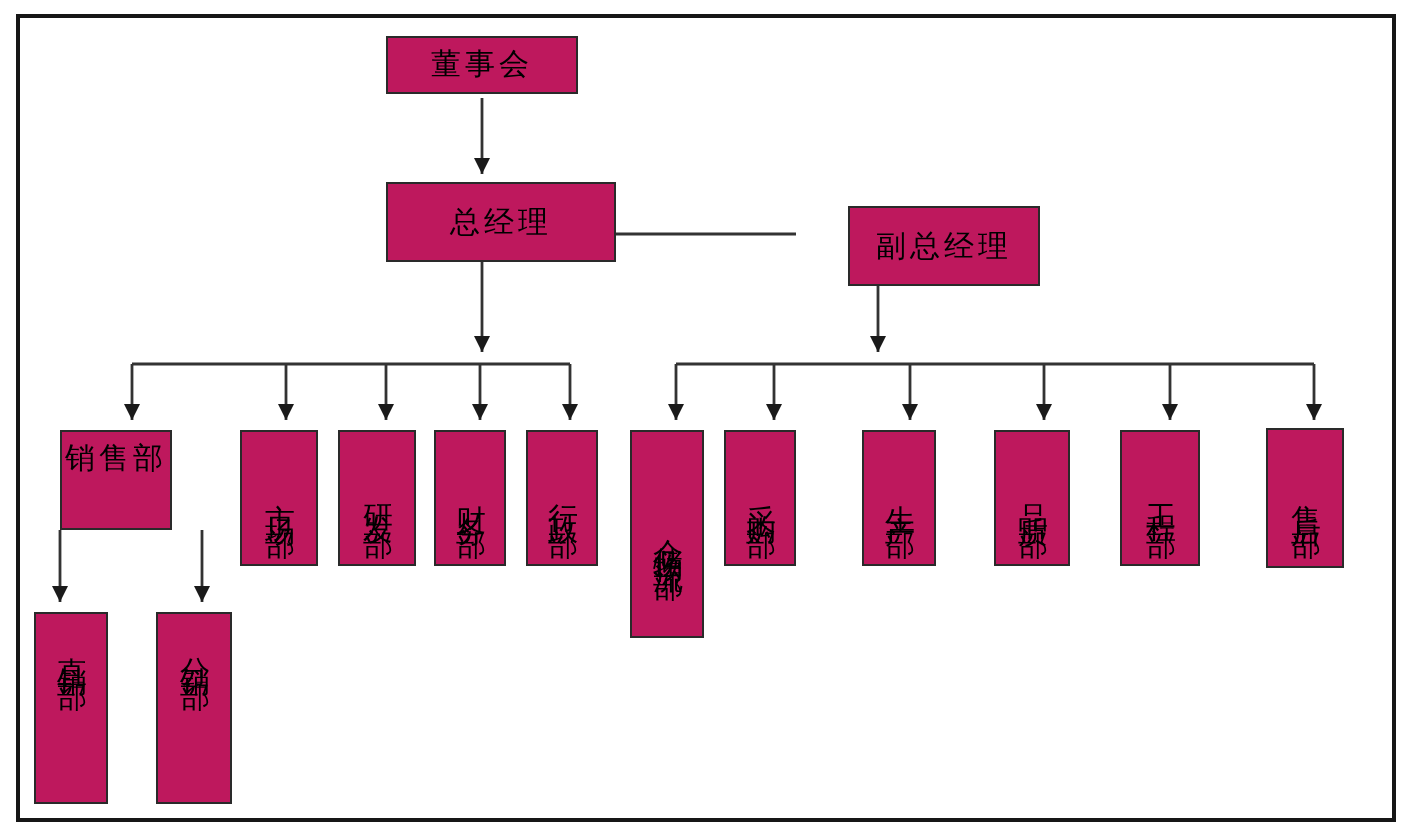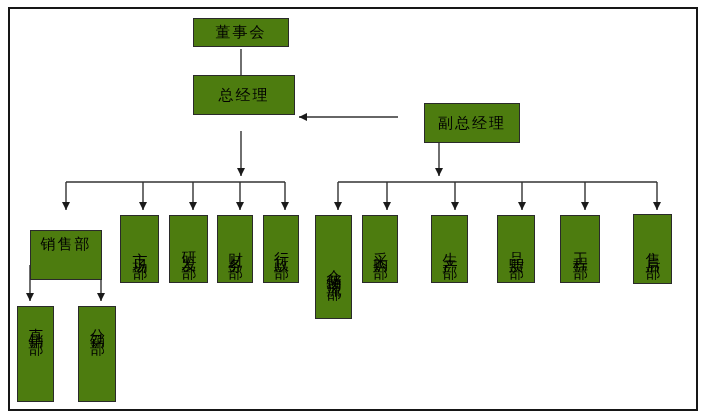--- a/index.html
+++ b/index.html
@@ -13,21 +13,21 @@
   }
   .canvas { position:absolute; left:0; top:0; width:704px; height:417px; }
   .frame {
     position:absolute; left:8px; top:7px; width:690px; height:404px;
     border:2px solid #161616;
   }
   svg.wires { position:absolute; left:0; top:0; width:704px; height:417px; }
   .node {
     position:absolute;
     border:1px solid #2a2a2a;
-    background:#4d7c0f;
+    background:#be185d;
     font-size:15px;
     line-height:1;
     display:flex;
     align-items:center;
     justify-content:center;
     letter-spacing:2px;
     white-space:nowrap;
   }
   
   .node.vert {
@@ -86,25 +86,25 @@
 
       <g>
         <path d="M30,265 L30,301" marker-end="url(#arr)"></path>
         <path d="M101,265 L101,301" marker-end="url(#arr)"></path>
       </g>
     </g>
   </svg>
 
   <div class="node" style="left:193px;top:18px;width:96px;height:29px">董事会</div>
 
-  <div class="node" style="left:193px;top:75px;width:102px;height:40px">总经理</div>
+  <div class="node" style="left:193px;top:91px;width:115px;height:40px">总经理</div>
 
   <div class="node" style="left:424px;top:103px;width:96px;height:40px">副总经理</div>
 
-  <div class="node htop" style="left:30px;top:230px;width:72px;height:50px">销售部</div>
+  <div class="node htop" style="left:30px;top:215px;width:56px;height:50px">销售部</div>
 
   <div class="node vert" style="left:120px;top:215px;width:39px;height:68px">市场部</div>
 
   <div class="node vert" style="left:169px;top:215px;width:39px;height:68px">研发部</div>
 
   <div class="node vert" style="left:217px;top:215px;width:36px;height:68px">财务部</div>
 
   <div class="node vert" style="left:263px;top:215px;width:36px;height:68px">行政部</div>
 
   <div class="node vert tall5" style="left:315px;top:215px;width:37px;height:104px">仓储物流部</div>

